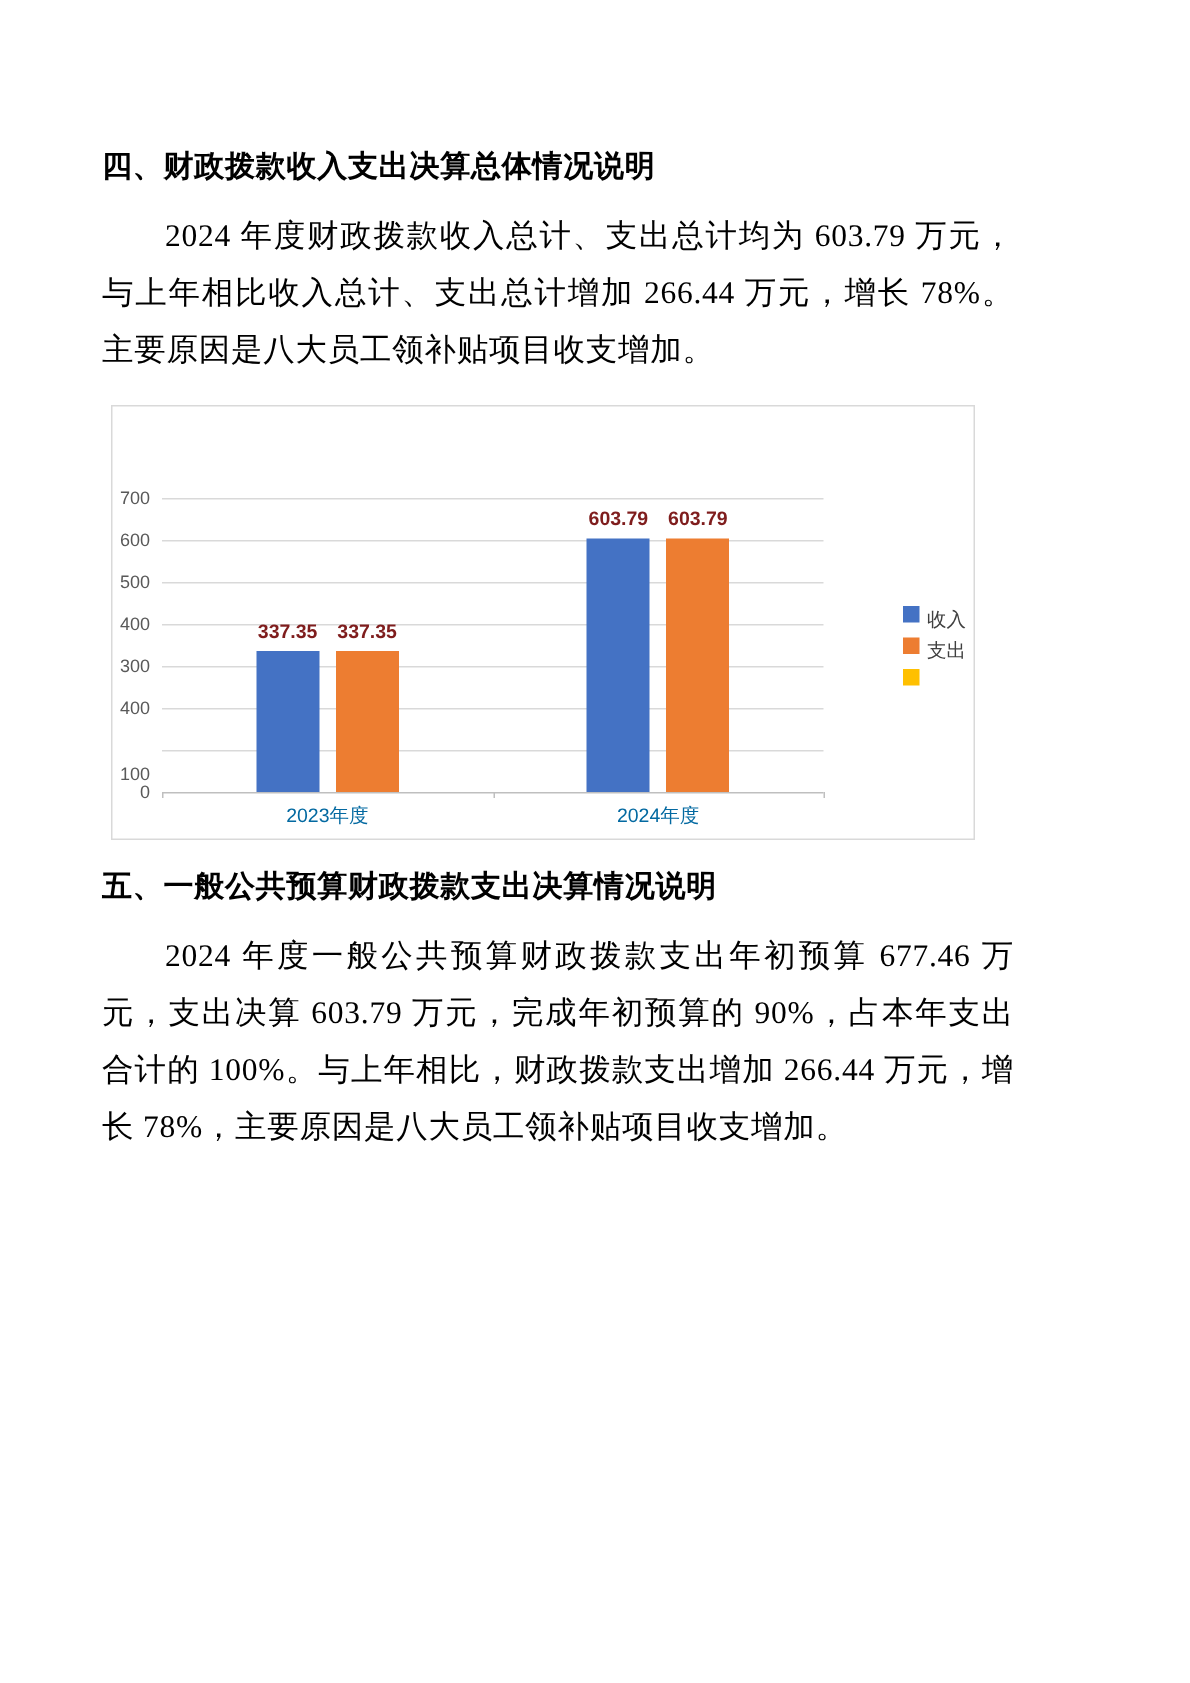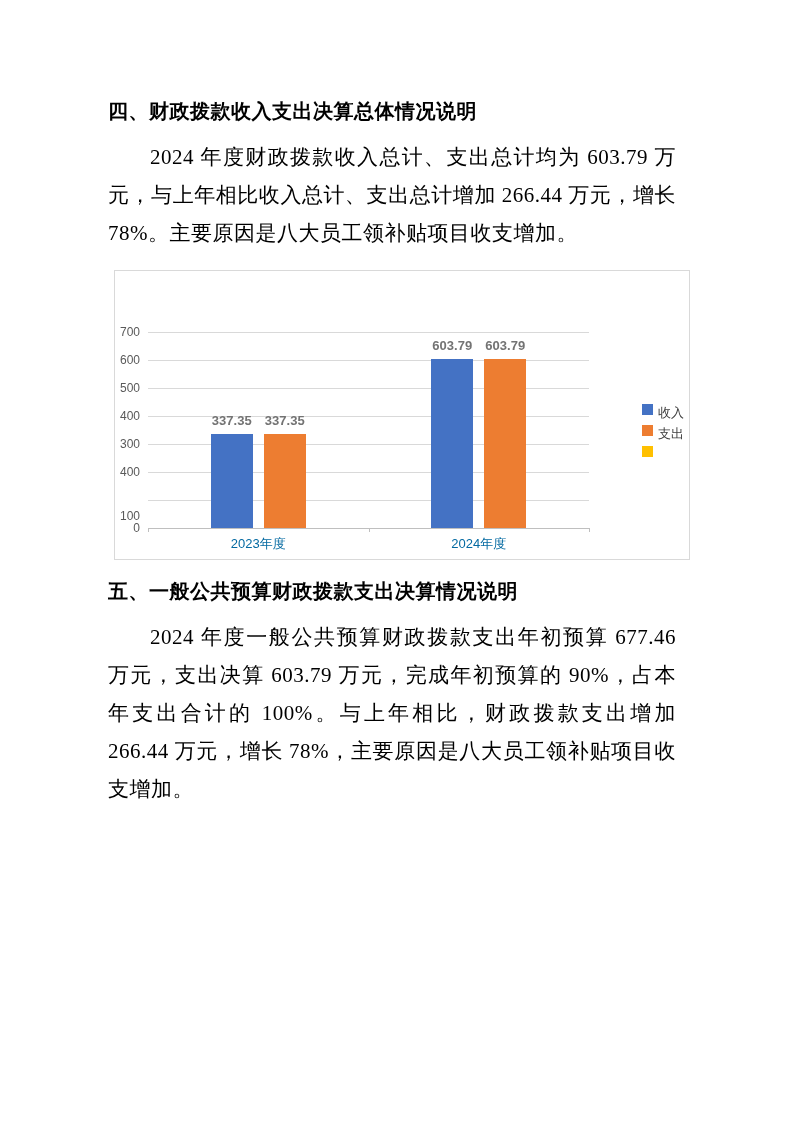--- a/index.html
+++ b/index.html
@@ -1,18 +1,18 @@
 <!DOCTYPE html>
 <html><head>
 <meta charset="utf-8">
 <style>
   html,body { margin:0; padding:0; background:#fff; }
   .page {
     position:relative; width:793px; height:1122px; background:#ffffff;
-    box-sizing:border-box; padding:98px 117px 0 108px;
+    box-sizing:border-box; padding:98px 117px 0 68px;
     font-family:"Liberation Serif", serif; color:#000; overflow:hidden;
   }
   .section-heading {
     margin:0; font-family:"Liberation Sans", sans-serif; font-weight:700;
     font-size:20px; line-height:26px; color:#000; letter-spacing:0.5px;
   }
   .heading-5 { margin-top:18px; }
   .body-para {
     margin:14px 0 0 0; font-family:"Liberation Serif", serif;
     font-size:21px; line-height:38px; text-align:justify; text-align-last:left;
@@ -36,21 +36,21 @@
     font:12px "Liberation Sans", sans-serif; color:#595959; transform:translateY(-50%);
   }
   .axis-tick { position:absolute; top:100%; width:1px; height:4px; background:#bfbfbf; }
   .x-tick {
     position:absolute; top:calc(100% + 7px); transform:translateX(-50%);
     font:13px "Liberation Sans", sans-serif; color:#0369a1; white-space:nowrap;
   }
   .bar { position:absolute; bottom:0; }
   .bar-label {
     position:absolute; transform:translateX(-50%);
-    font:600 13px "Liberation Sans", sans-serif; color:#737373; white-space:nowrap;
+    font:600 13px "Liberation Sans", sans-serif; color:#7f1d1d; white-space:nowrap;
   }
   .legend {
     position:absolute; left:527px; top:133px;
     display:flex; flex-direction:column; gap:8px;
   }
   .legend-item { display:flex; align-items:flex-start; gap:5px; height:13px; }
   .legend-swatch { width:11px; height:11px; flex:0 0 auto; }
   .legend-label {
     font:13px "Liberation Serif", serif; color:#404040; white-space:nowrap;
   }

